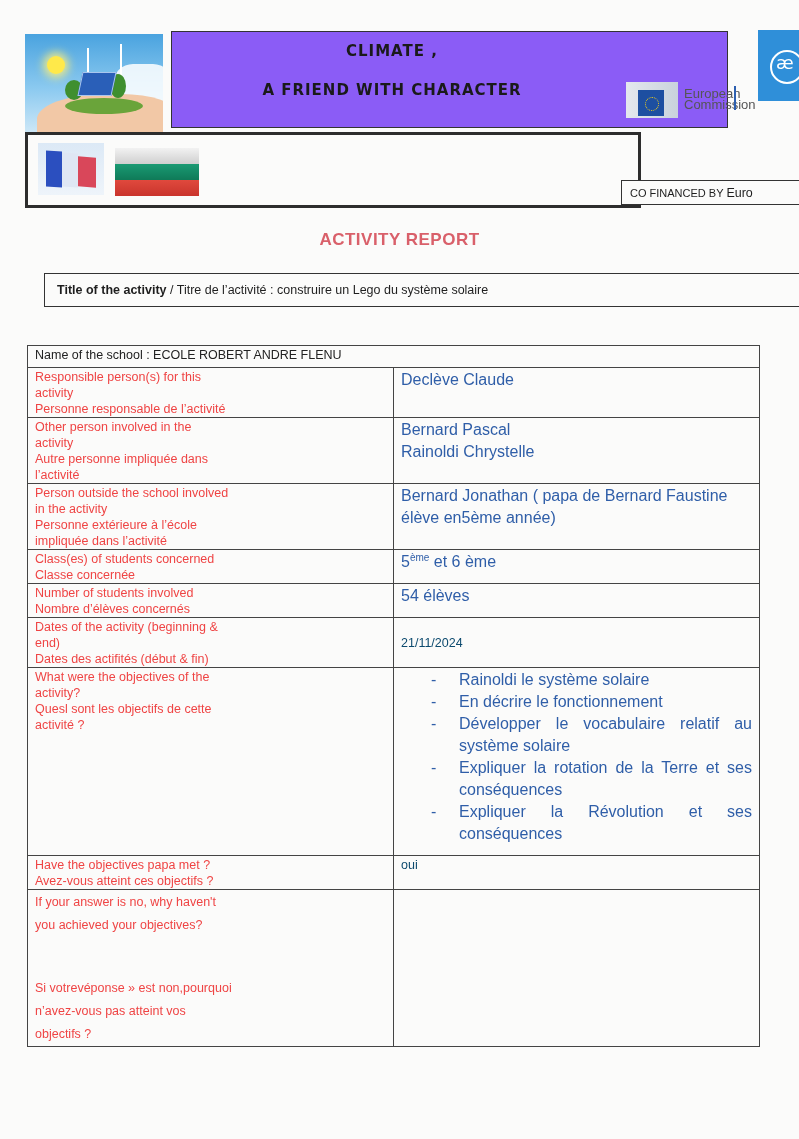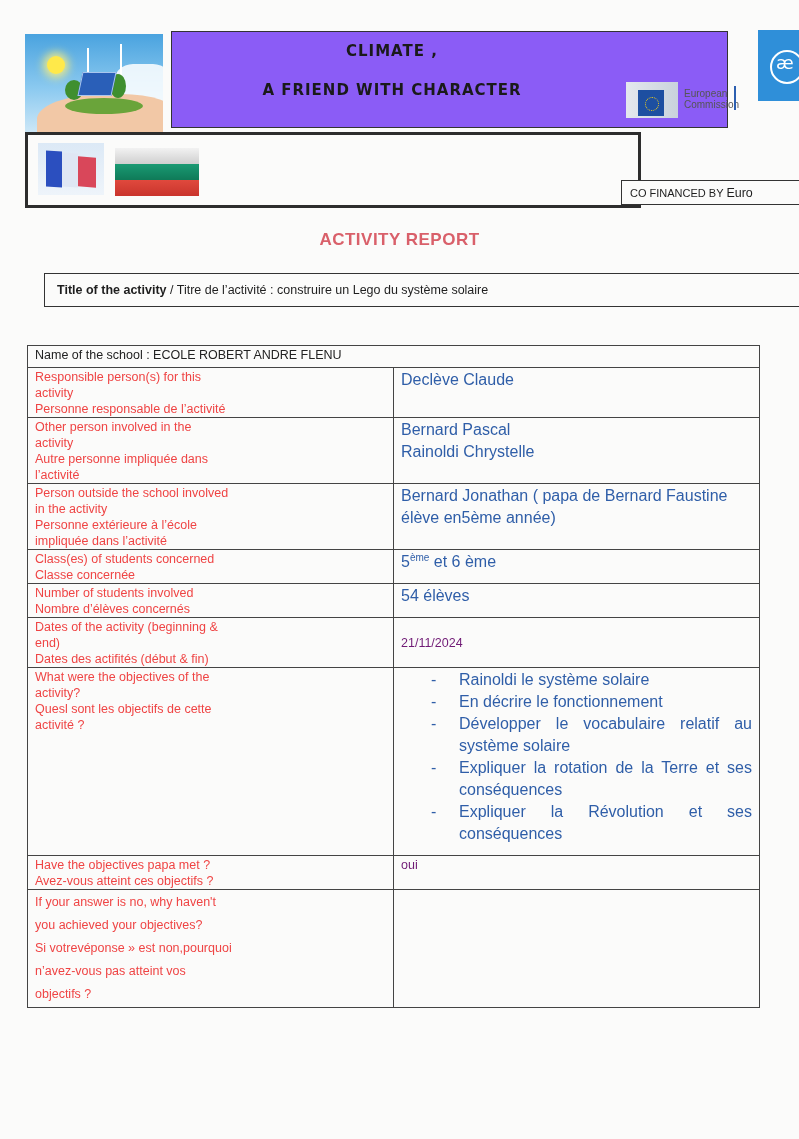--- a/index.html
+++ b/index.html
@@ -32,21 +32,21 @@
   }
   .title-line {
     position:absolute; left:0; width:440px; text-align:center;
     font-family: "DejaVu Sans", sans-serif; font-weight: bold;
     font-size: 15px; letter-spacing: 1px; color:#1a1a1a;
   }
   .ec-logo { left: 626px; top: 76px; width: 115px; height: 42px; }
   .ec-building { position:absolute; left:0; top:6px; width:52px; height:36px; background: linear-gradient(90deg,#e4e8ee,#c9d2dc); }
   .ec-flag { position:absolute; left:12px; top:14px; width:26px; height:26px; background:#1d4fa1; }
   .ec-flag span { position:absolute; left:7px; top:7px; width:12px; height:12px; border-radius:50%; border:1px dotted #f7d117; }
-  .ec-text { position:absolute; left:58px; top:12px; font-size:10px; line-height:11px; color:#555; }
+  .ec-text { position:absolute; left:58px; top:12px; font-size:13px; line-height:11px; color:#555; }
   .ec-bar { position:absolute; left:108px; top:10px; width:2px; height:24px; background:#2c5fb0; }
 
   .ae-logo {
     left: 758px; top: 30px; width: 45px; height: 71px; background: #2f8fd9;
   }
   .ae-logo .ring { position:absolute; left:12px; top:20px; width:30px; height:30px; border:2px solid #fff; border-radius:50%; }
   .ae-logo .txt { position:absolute; left:18px; top:22px; color:#fff; font-size:18px; font-family:"DejaVu Sans", sans-serif; }
 
   .flags-box {
     left: 25px; top: 132px; width: 610px; height: 70px;
@@ -85,21 +85,21 @@
     position: absolute; left: 27px; top: 345px; width: 733px;
     border-collapse: collapse; table-layout: fixed;
     font-size: 12.5px;
   }
   table.report td {
     border: 1px solid #444; vertical-align: top; padding: 1px 7px 0 7px;
     line-height: 16px;
   }
   table.report td.q { width: 264px; color:#ef4444; }
   table.report td.a { color: #2f5ea8; font-size: 16px; line-height: 22px; padding-top: 1px; margin-left: 46px; }
-  table.report td.a.plain { color:#701a75; font-size:12.5px; line-height:16px; }
+  table.report td.a.plain { color:#0c4a6e; font-size:12.5px; line-height:16px; }
   td.full { color:#222; }
   .q-line { display:block; }
   .a-line { display:block; }
   sup { font-size: 10px; line-height: 0; }
   ul.objectives { margin: 0; padding: 0 0 0 30px; list-style: none; }
   ul.objectives li { position: relative; padding-left: 28px; text-align: justify; }
   ul.objectives li::before { content: "-"; position: absolute; left: 0; color:#2f5ea8; }
 </style>
 </head>
 <body>
@@ -260,20 +260,20 @@
     </td>
     <td class="a plain">
       <span class="a-line">oui</span>
     </td>
   </tr>
 
   <tr>
     <td class="q" style="height:116px;">
       <span class="q-line" style="line-height:23px;">If your answer is no, why haven't</span>
       <span class="q-line" style="line-height:23px;">you achieved your objectives?</span>
-      <span class="q-line" style="line-height:23px;">Si votrevéponse » est non,pourquoi</span>
+      <span class="q-line" style="line-height:23px;margin-top:40px;">Si votrevéponse » est non,pourquoi</span>
       <span class="q-line" style="line-height:23px;">n’avez-vous pas atteint vos</span>
       <span class="q-line" style="line-height:23px;">objectifs ?</span>
     </td>
     <td class="a plain"></td>
   </tr>
 </tbody>
   </table>
 
 </body></html>

